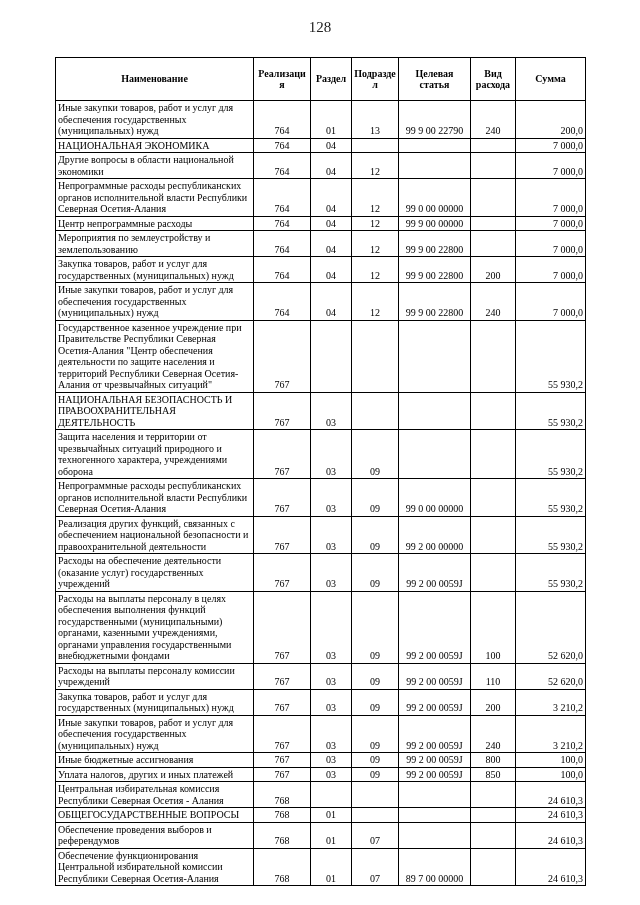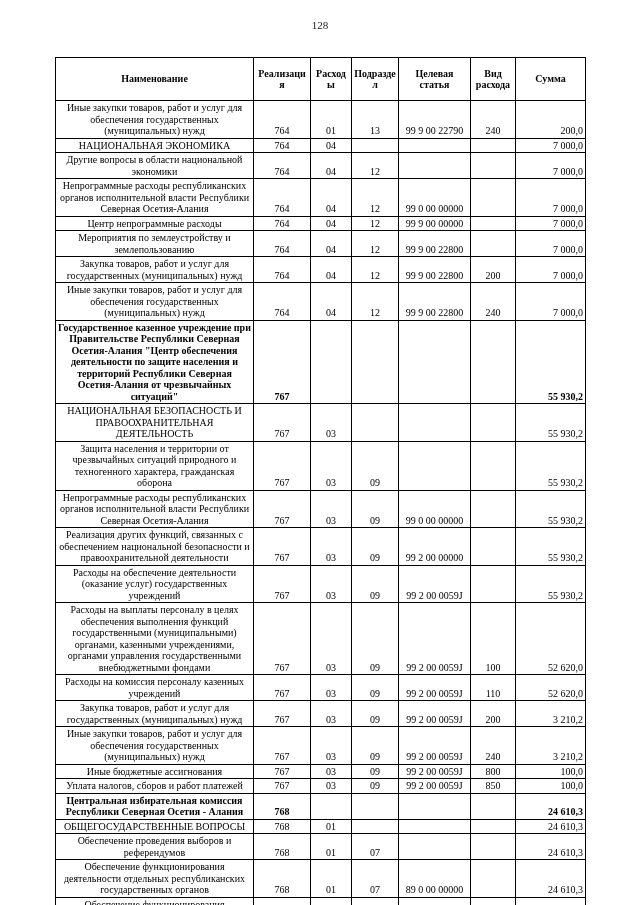--- a/index.html
+++ b/index.html
@@ -6,21 +6,21 @@
   body{
     width:640px;height:905px;
     background:#ffffff;
     font-family:"Liberation Serif", serif;
     color:#000;
     position:relative;
     overflow:hidden;
   }
   .page-number{
     position:absolute;top:19px;left:0;right:0;
-    text-align:center;font-size:11px;color:#222;
+    text-align:center;font-size:15px;color:#222;
   }
   table.doc-table{
     position:absolute;top:57px;left:55px;
     width:530px;
     border-collapse:collapse;
     table-layout:fixed;
   }
   table.doc-table th, table.doc-table td{
     border:1px solid #000;
     font-size:10px;
@@ -28,45 +28,45 @@
     padding:1px 2px;
     overflow:hidden;
     word-wrap:break-word;
   }
   table.doc-table th{
     font-weight:bold;
     text-align:center;
     vertical-align:middle;
     height:40px;
   }
-  td.name{text-align:center;vertical-align:top;}
+  td.name{text-align:left;vertical-align:top;}
   td.num{text-align:center;vertical-align:bottom;}
   td.sum{text-align:right;vertical-align:bottom;padding-right:3px;}
-  tr.bold td{font-weight:bold;margin-left:36px;}
+  tr.bold td{font-weight:normal;margin-left:36px;}
 </style>
 </head>
 <body>
 
 <div class="page-number">128</div>
 
 <table class="doc-table">
   <colgroup>
     <col style="width:198px">
     <col style="width:57px">
     <col style="width:41px">
     <col style="width:47px">
     <col style="width:72px">
     <col style="width:45px">
     <col style="width:70px">
   </colgroup>
   <thead>
     <tr>
       <th>Наименование</th>
       <th>Реализация</th>
-      <th>Расходы</th>
+      <th>Раздел</th>
       <th>Подраздел</th>
       <th>Целевая статья</th>
       <th>Вид расхода</th>
       <th>Сумма</th>
     </tr>
   </thead>
   <tbody>
 
       <tr>
         <td class="name">Иные закупки товаров, работ и услуг для обеспечения государственных (муниципальных) нужд</td>
@@ -162,21 +162,21 @@
         <td class="name">НАЦИОНАЛЬНАЯ БЕЗОПАСНОСТЬ И ПРАВООХРАНИТЕЛЬНАЯ ДЕЯТЕЛЬНОСТЬ</td>
         <td class="num">767</td>
         <td class="num">03</td>
         <td class="num"></td>
         <td class="num"></td>
         <td class="num"></td>
         <td class="sum">55 930,2</td>
       </tr>
 
       <tr>
-        <td class="name">Защита населения и территории от чрезвычайных ситуаций природного и техногенного характера, гражданская оборона</td>
+        <td class="name">Защита населения и территории от чрезвычайных ситуаций природного и техногенного характера, учреждениями оборона</td>
         <td class="num">767</td>
         <td class="num">03</td>
         <td class="num">09</td>
         <td class="num"></td>
         <td class="num"></td>
         <td class="sum">55 930,2</td>
       </tr>
 
       <tr>
         <td class="name">Непрограммные расходы республиканских органов исполнительной власти Республики Северная Осетия-Алания</td>
@@ -212,21 +212,21 @@
         <td class="name">Расходы на выплаты персоналу в целях обеспечения выполнения функций государственными (муниципальными) органами, казенными учреждениями, органами управления государственными внебюджетными фондами</td>
         <td class="num">767</td>
         <td class="num">03</td>
         <td class="num">09</td>
         <td class="num">99 2 00 0059J</td>
         <td class="num">100</td>
         <td class="sum">52 620,0</td>
       </tr>
 
       <tr>
-        <td class="name">Расходы на комиссия персоналу казенных учреждений</td>
+        <td class="name">Расходы на выплаты персоналу комиссии учреждений</td>
         <td class="num">767</td>
         <td class="num">03</td>
         <td class="num">09</td>
         <td class="num">99 2 00 0059J</td>
         <td class="num">110</td>
         <td class="sum">52 620,0</td>
       </tr>
 
       <tr>
         <td class="name">Закупка товаров, работ и услуг для государственных (муниципальных) нужд</td>
@@ -252,21 +252,21 @@
         <td class="name">Иные бюджетные ассигнования</td>
         <td class="num">767</td>
         <td class="num">03</td>
         <td class="num">09</td>
         <td class="num">99 2 00 0059J</td>
         <td class="num">800</td>
         <td class="sum">100,0</td>
       </tr>
 
       <tr>
-        <td class="name">Уплата налогов, сборов и работ платежей</td>
+        <td class="name">Уплата налогов, других и иных платежей</td>
         <td class="num">767</td>
         <td class="num">03</td>
         <td class="num">09</td>
         <td class="num">99 2 00 0059J</td>
         <td class="num">850</td>
         <td class="sum">100,0</td>
       </tr>
 
       <tr class="bold">
         <td class="name">Центральная избирательная комиссия Республики Северная Осетия - Алания</td>
@@ -291,29 +291,20 @@
       <tr>
         <td class="name">Обеспечение проведения выборов и референдумов</td>
         <td class="num">768</td>
         <td class="num">01</td>
         <td class="num">07</td>
         <td class="num"></td>
         <td class="num"></td>
         <td class="sum">24 610,3</td>
       </tr>
 
-      <tr>
-        <td class="name">Обеспечение функционирования деятельности отдельных республиканских государственных органов</td>
-        <td class="num">768</td>
-        <td class="num">01</td>
-        <td class="num">07</td>
-        <td class="num">89 0 00 00000</td>
-        <td class="num"></td>
-        <td class="sum">24 610,3</td>
-      </tr>
 
       <tr>
         <td class="name">Обеспечение функционирования Центральной избирательной комиссии Республики Северная Осетия-Алания</td>
         <td class="num">768</td>
         <td class="num">01</td>
         <td class="num">07</td>
         <td class="num">89 7 00 00000</td>
         <td class="num"></td>
         <td class="sum">24 610,3</td>
       </tr>

